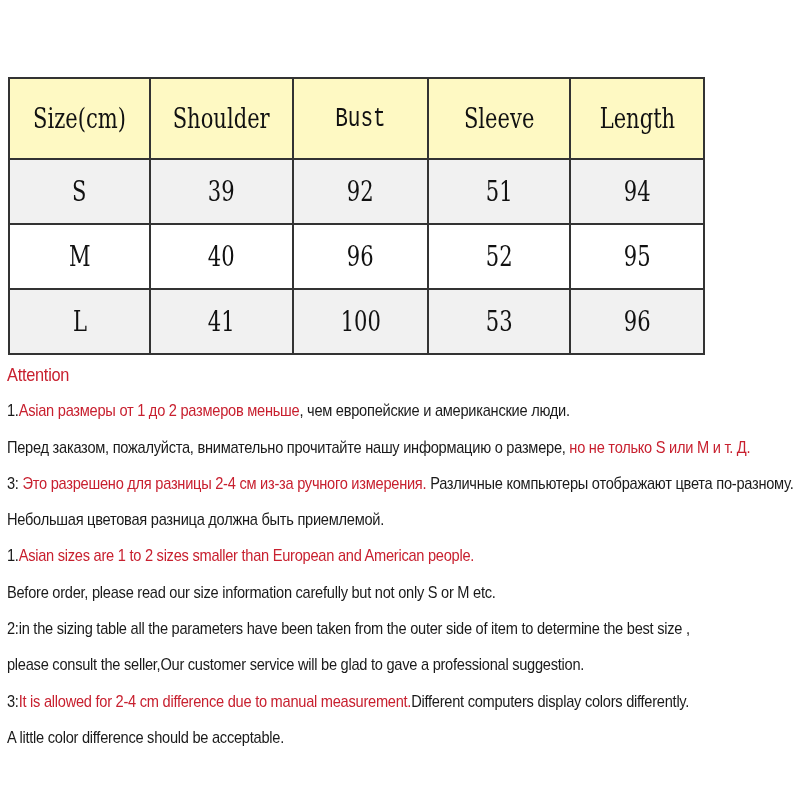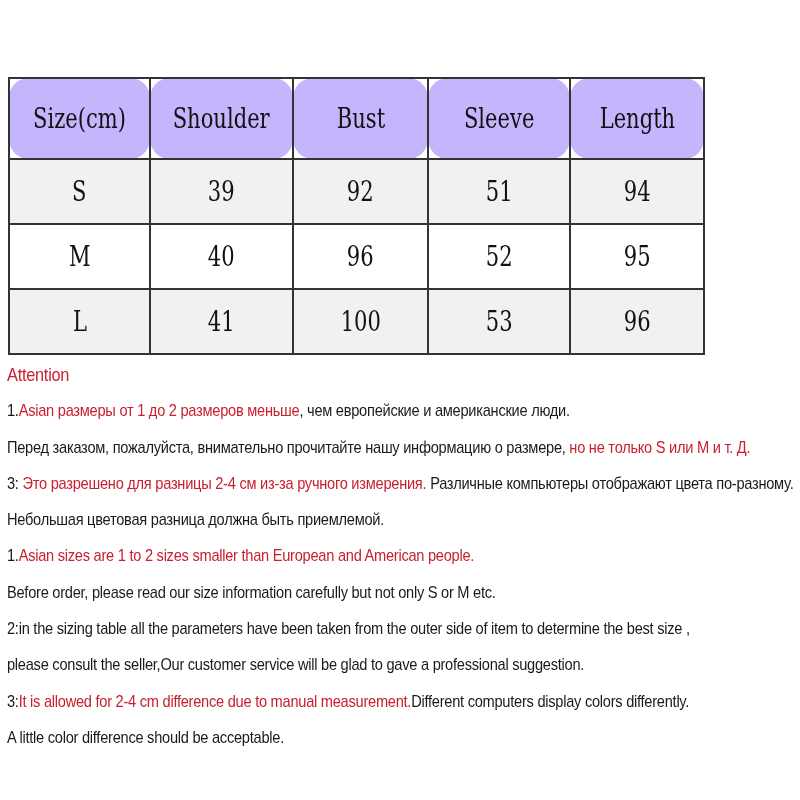--- a/index.html
+++ b/index.html
@@ -25,36 +25,35 @@
       border: 2px solid #333333;
       text-align: center;
       vertical-align: middle;
       font-weight: normal;
       padding: 0;
       font-size: 27px;
       transform-origin: center;
     }
     .size-table th {
       height: 79px;
-      background: #c4b5fd;
-      border-radius: 20px;
+      background: #fef9c3;
     }
     .size-table td {
       height: 63px;
     }
     .size-table tr.shaded td { background: #f1f1f1; }
     .size-table tr.plain td { background: #ffffff; }
     .cell-text {
       display: inline-block;
       transform: scaleX(0.78);
       letter-spacing: 0px;
     }
     .c0 { width: 139px; }
     .c1 { width: 141px; }
-    .c2 { width: 133px; }
+    .c2 { width: 133px; font-family: Liberation Mono, monospace; }
     .c3 { width: 140px; }
     .c4 { width: 132px; }
 
     .notes {
       position: absolute;
       left: 7px;
       top: 360px;
       width: 800px;
       font-family: "Liberation Sans", sans-serif;
       font-size: 17px;

